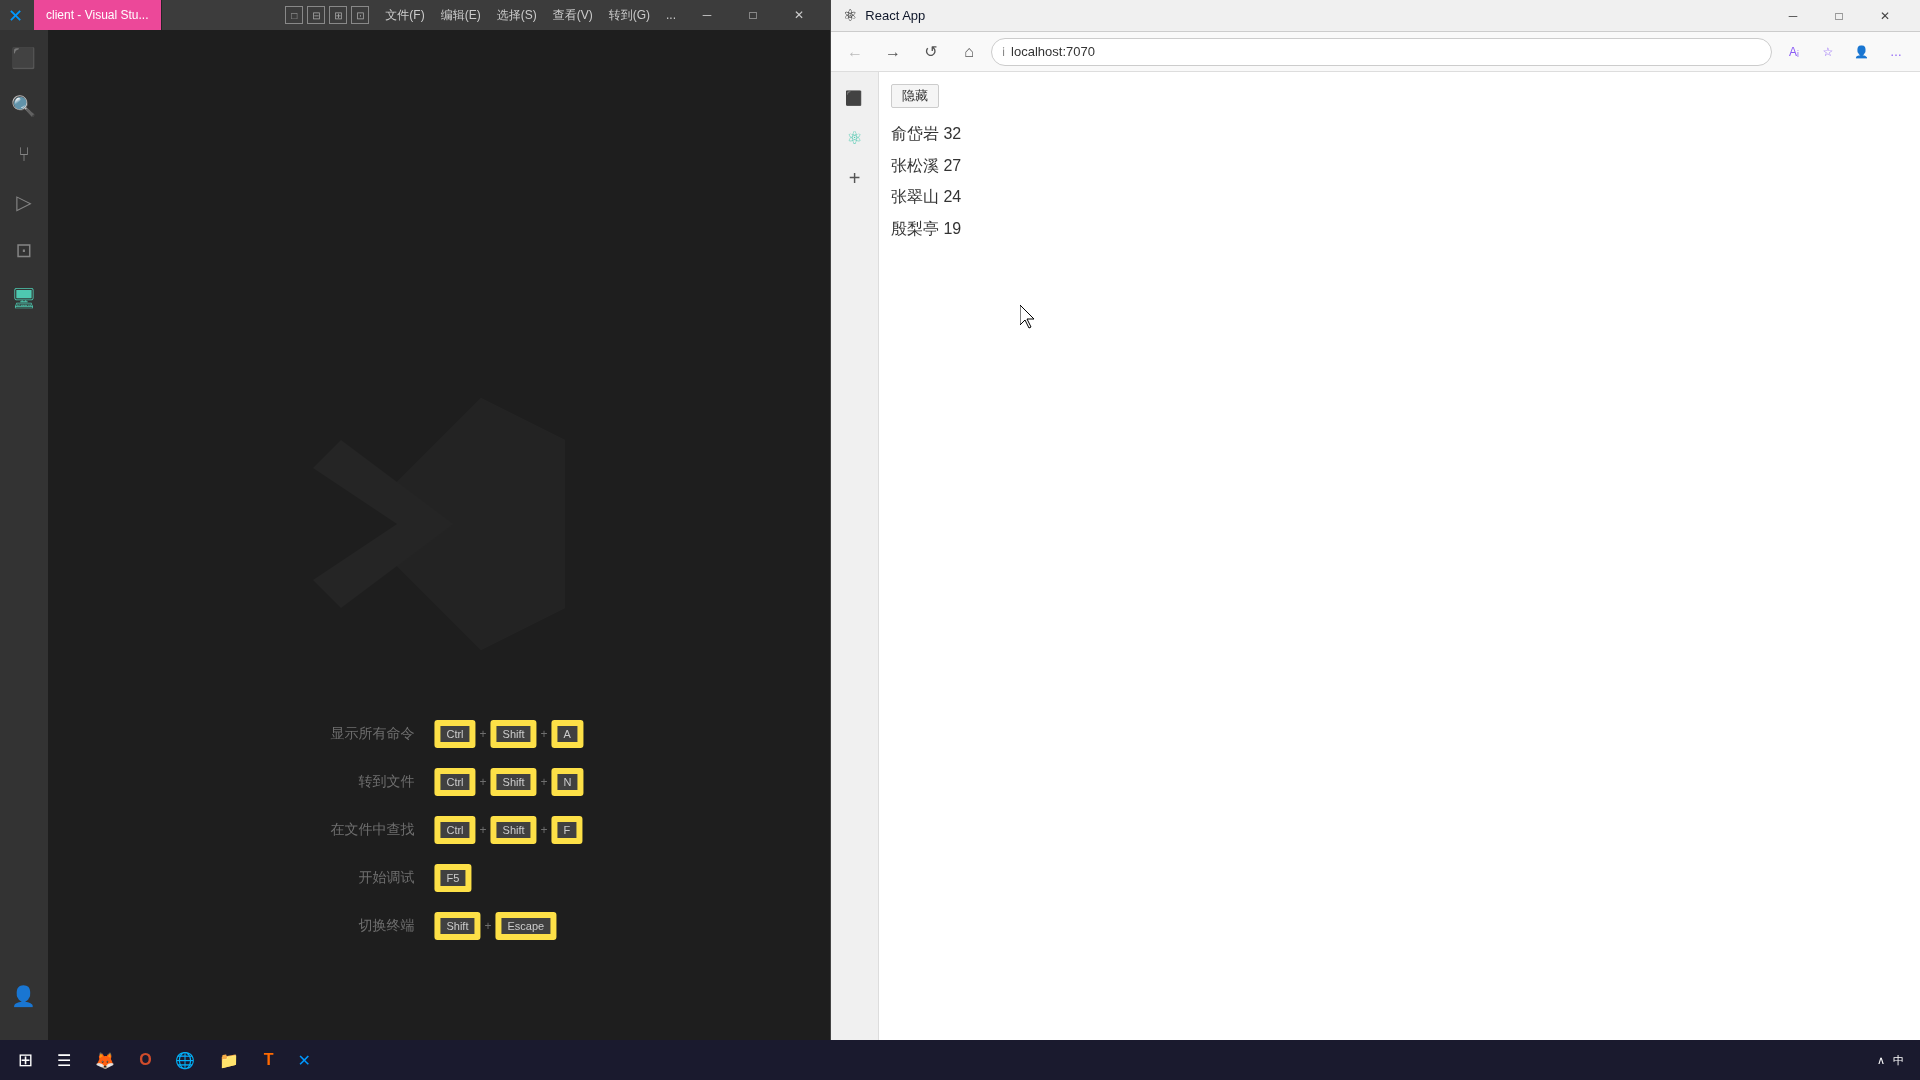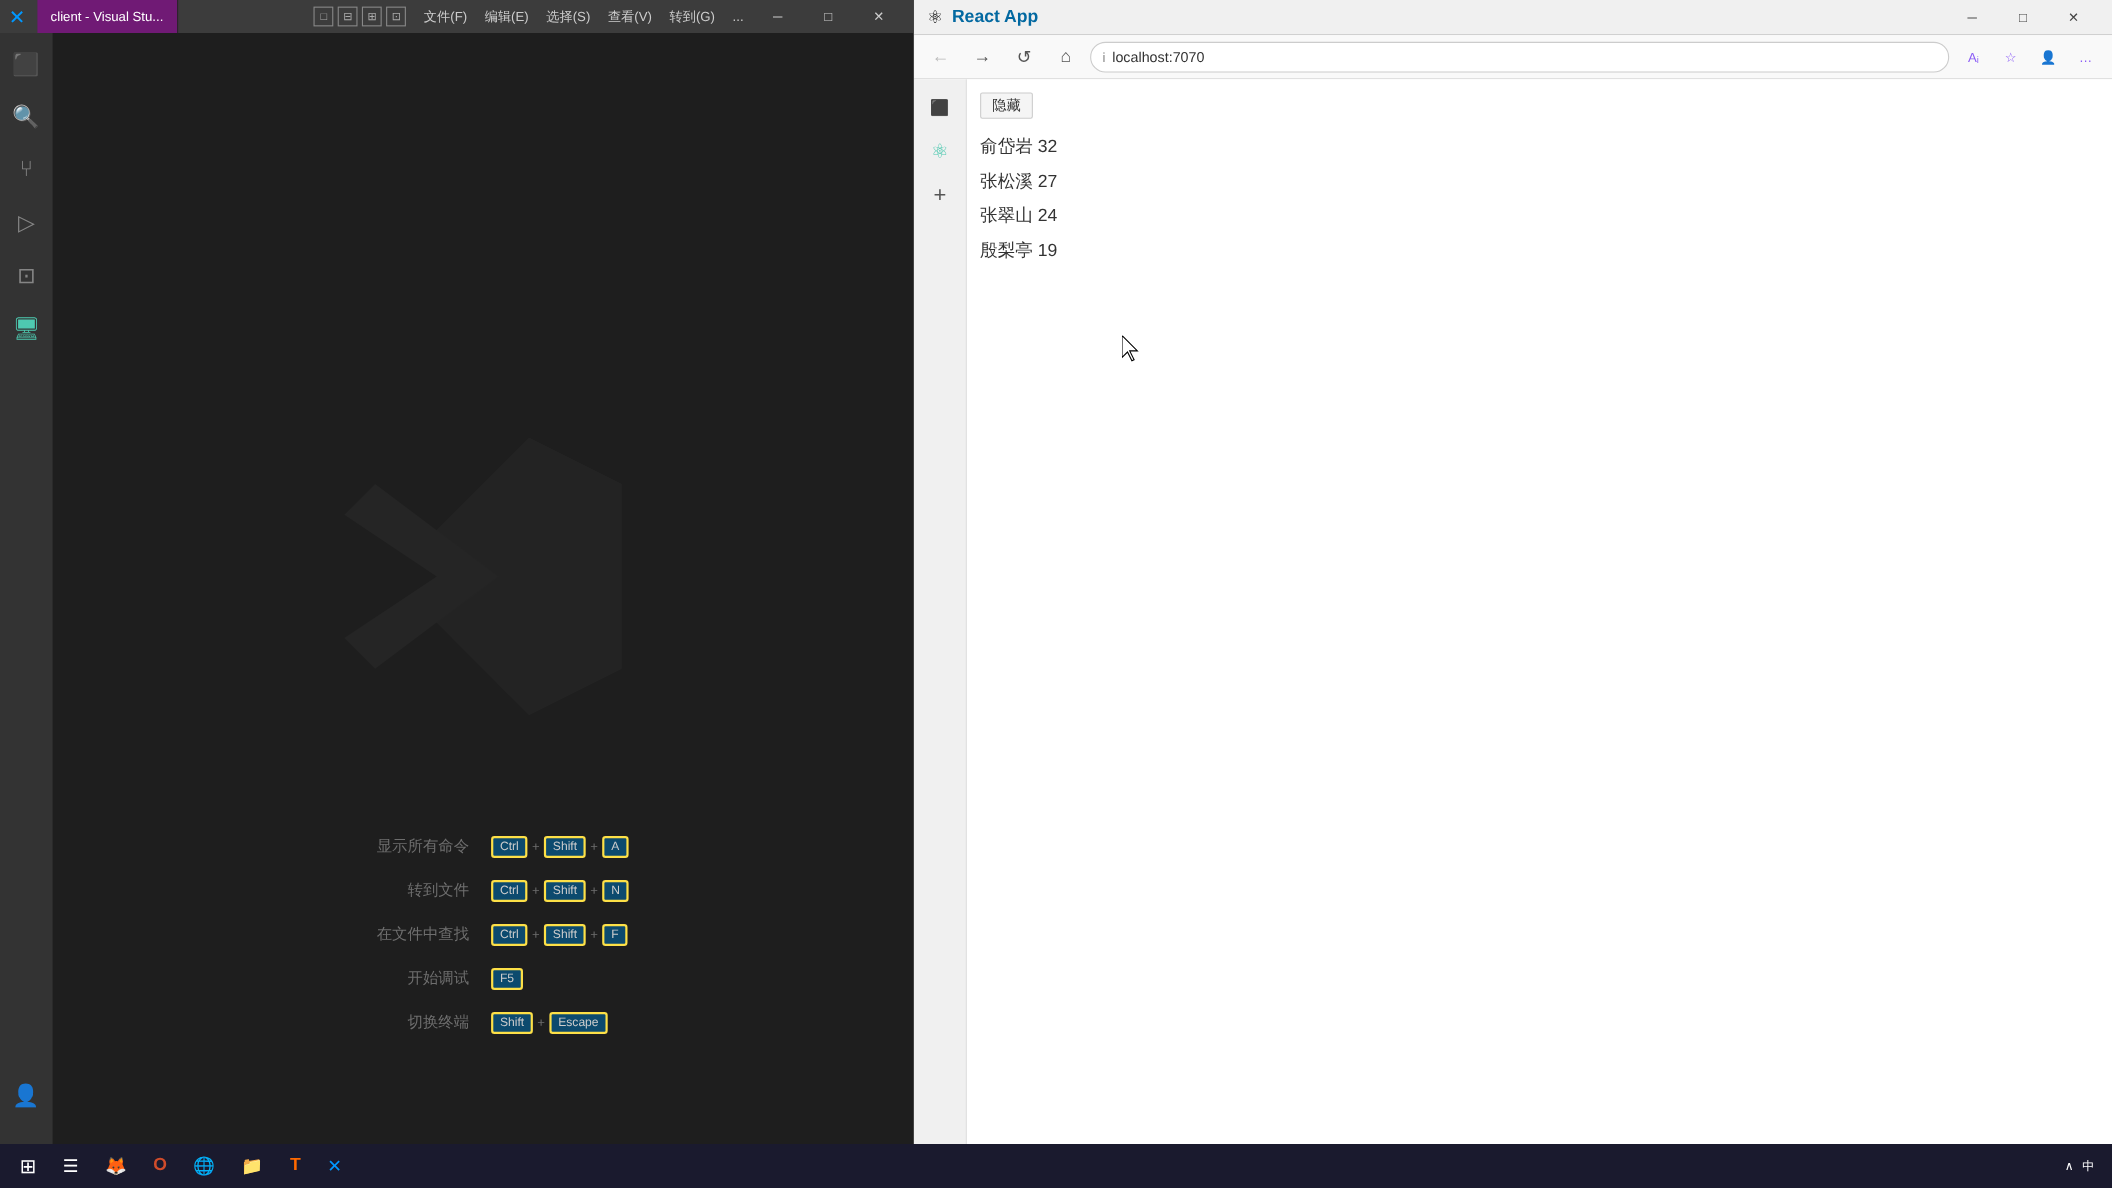--- a/index.html
+++ b/index.html
@@ -25,21 +25,21 @@
       height: 30px; background: #3c3c3c; display: flex; align-items: center;
       padding: 0 8px; gap: 0; flex-shrink: 0;
     }
     .vscode-title-icon { width: 20px; height: 20px; margin-right: 6px; color: #0098ff; font-size: 16px; }
     .vscode-tabs { display: flex; flex: 1; height: 30px; }
     .vscode-tab {
       height: 30px; padding: 0 12px; display: flex; align-items: center; gap: 6px;
       font-size: 12px; color: #ccc; background: #2d2d2d; border-right: 1px solid #252526;
       white-space: nowrap; cursor: pointer;
     }
-    .vscode-tab.active { background: #701a75; color: white; }
+    .vscode-tab.active { background: #ec4899; color: white; }
     .vscode-menu { display: flex; align-items: center; gap: 0; }
     .vscode-menu-item { height: 30px; padding: 16px 8px; display: flex; align-items: center; font-size: 12px; color: #ccc; cursor: pointer; }
     .vscode-win-controls { display: flex; margin-left: auto; }
     .vscode-win-btn { width: 46px; height: 30px; display: flex; align-items: center; justify-content: center; color: #ccc; font-size: 12px; cursor: pointer; }
 
     
     .tab-layout-btns { display: flex; align-items: center; gap: 4px; margin: 0 8px; }
     .tab-layout-btn { width: 18px; height: 18px; border: 1px solid #888; display: flex; align-items: center; justify-content: center; cursor: pointer; }
 
     
@@ -73,42 +73,42 @@
     }
     .vscode-logo {
       width: 280px; height: 280px; opacity: 0.12;
       margin-bottom: 40px;
     }
     .shortcuts-table { position: absolute; bottom: 98px; left: 50%; transform: translateX(-50%); }
     .shortcut-row { display: flex; align-items: center; margin-bottom: 20px; gap: 20px; }
     .shortcut-label { color: #6e6e6e; font-size: 14px; text-align: right; min-width: 120px; }
     .shortcut-keys { display: flex; align-items: center; gap: 4px; }
     .key-badge {
-      background: #0c4a6e; border: 2px solid #fde047; border-radius: 3px;
+      background: #404040; border: 6px solid #fde047; border-radius: 3px;
       padding: 2px 6px; font-size: 11px; color: #cccccc;
     }
     .key-plus { color: #6e6e6e; font-size: 12px; }
 
     
     .status-bar {
       height: 22px; background: #007acc; display: flex; align-items: center;
       padding: 0 8px; gap: 12px; flex-shrink: 0;
     }
     .status-item { display: flex; align-items: center; gap: 4px; color: white; font-size: 11px; cursor: pointer; }
 
     
     .browser-window { flex: 1; display: flex; flex-direction: column; background: white; border-left: 1px solid #444; }
 
     
     .browser-titlebar {
       height: 32px; background: #f0f0f0; display: flex; align-items: center;
       padding: 0 12px; gap: 8px; flex-shrink: 0; border-bottom: 1px solid #ccc;
     }
     .browser-title-icon { font-size: 16px; }
-    .browser-title-text { font-size: 16px; color: #0369a1; flex: 1; font-weight: bold; }
+    .browser-title-text { font-size: 13px; color: #0f172a; flex: 1; }
     .browser-win-controls { display: flex; gap: 0; margin-left: auto; }
     .browser-win-btn { width: 46px; height: 32px; display: flex; align-items: center; justify-content: center; font-size: 12px; color: #444; cursor: pointer; }
 
     
     .browser-navbar {
       height: 40px; background: #f9f9f9; display: flex; align-items: center;
       padding: 0 8px; gap: 6px; flex-shrink: 0; border-bottom: 1px solid #ddd;
     }
     .nav-btn { width: 32px; height: 32px; display: flex; align-items: center; justify-content: center; border-radius: 50%; cursor: pointer; color: #555; font-size: 16px; }
     .nav-btn.disabled { color: #bbb; cursor: default; }

